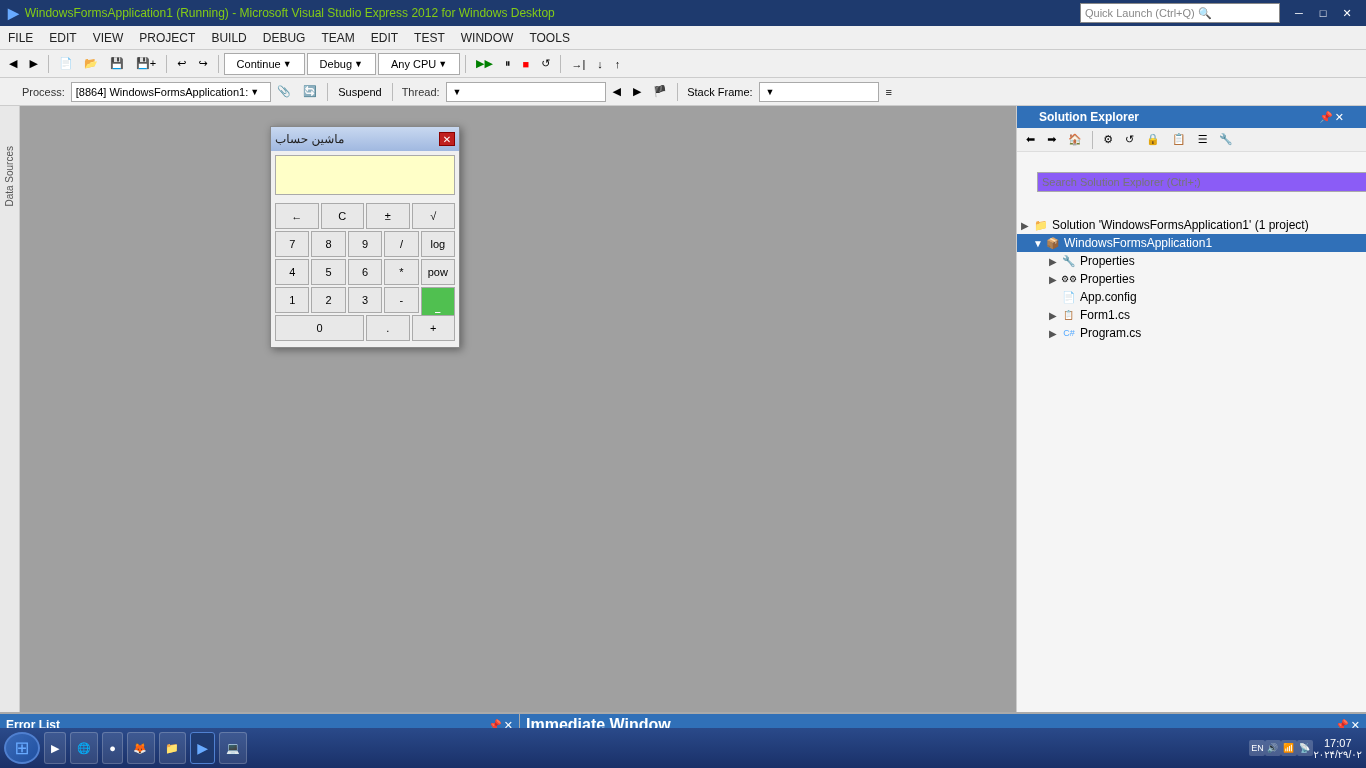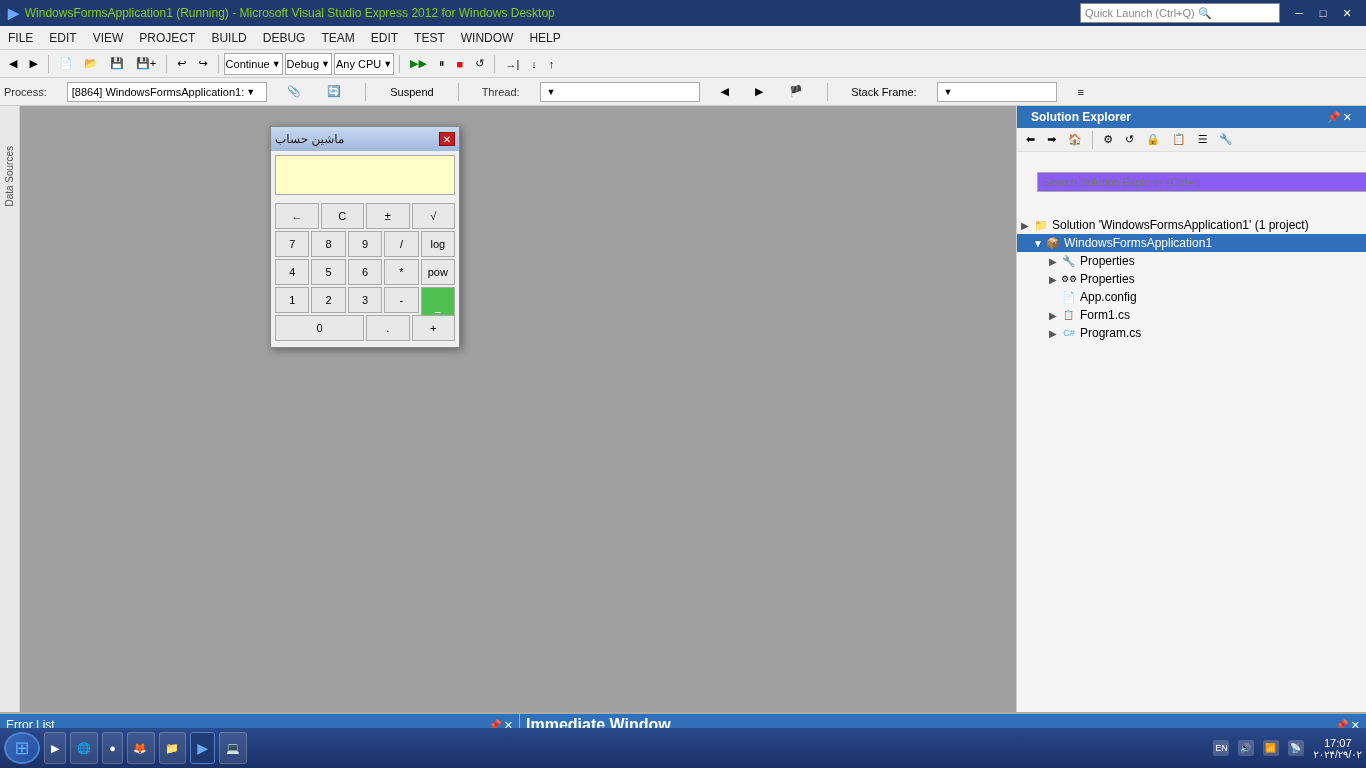--- a/index.html
+++ b/index.html
@@ -15,24 +15,24 @@
     #quick-launch { background: white; border: 1px solid #888; width: 200px; height: 20px; font-size: 11px; padding: 0 4px; display: flex; align-items: center; color: #888; }
 
     
     #menu-bar { background: #f0f0f0; height: 24px; display: flex; align-items: center; border-bottom: 1px solid #ccc; }
     .menu-item { padding: 3px 8px; font-size: 12px; cursor: pointer; color: #222; }
 
     
     #toolbar1 { background: #f0f0f0; height: 28px; display: flex; align-items: center; padding: 0 4px; border-bottom: 1px solid #ccc; gap: 2px; }
     .tb-btn { background: none; border: 1px solid transparent; padding: 2px 4px; cursor: pointer; font-size: 11px; height: 22px; display: flex; align-items: center; }
     .tb-sep { width: 1px; height: 18px; background: #bbb; margin: 0 3px; }
-    .tb-dropdown { background: white; border: 1px solid #aaa; padding: 2px 1px; font-size: 11px; height: 22px; display: flex; align-items: center; gap: 2px; cursor: pointer; }
-
-    
-    #toolbar2 { background: #f0f0f0; height: 28px; display: flex; align-items: center; padding: 0 0; border-bottom: 1px solid #ccc; gap: 16px; }
+    .tb-dropdown { background: white; border: 1px solid #aaa; padding: 2px 12px; font-size: 11px; height: 22px; display: flex; align-items: center; gap: 2px; cursor: pointer; }
+
+    
+    #toolbar2 { background: #f0f0f0; height: 28px; display: flex; align-items: center; padding: 0 18px; border-bottom: 1px solid #ccc; gap: 2px; }
     .process-label { font-size: 11px; color: #333; padding: 0 4px; }
     .process-dropdown { background: white; border: 1px solid #aaa; height: 20px; font-size: 11px; padding: 0 4px; width: 200px; }
     .thread-dropdown { background: white; border: 1px solid #aaa; height: 20px; font-size: 11px; padding: 0 4px; width: 160px; }
     .stack-label { font-size: 11px; padding: 0 4px; }
     .stack-dropdown { background: white; border: 1px solid #aaa; height: 20px; font-size: 11px; padding: 0 4px; width: 120px; }
 
     
     #main { display: flex; height: calc(768px - 26px - 24px - 28px - 28px - 30px - 26px); }
     
     
@@ -49,21 +49,21 @@
     #calc-titlebar .calc-close { background: #c02020; border: 1px solid #800; width: 16px; height: 14px; display: flex; align-items: center; justify-content: center; font-size: 10px; color: white; cursor: pointer; }
     #calc-display { background: #ffffc8; margin: 4px; height: 40px; border: 1px solid #aaa; }
     #calc-buttons { padding: 4px; display: grid; gap: 2px; }
     .calc-row { display: flex; gap: 2px; }
     .calc-btn { background: #e8e8e8; border: 1px solid #aaa; height: 26px; font-size: 11px; cursor: pointer; display: flex; align-items: center; justify-content: center; flex: 1; }
     .calc-btn.green { background: #50c050; color: white; }
     .calc-btn.wide { flex: 2.1; }
 
     
     #solution-explorer { width: 350px; background: #f5f5f5; border-left: 1px solid #ccc; display: flex; flex-direction: column; }
-    #se-header { background: #3070b8; color: white; height: 22px; display: flex; align-items: center; padding: 0 14px; justify-content: space-between; }
+    #se-header { background: #3070b8; color: white; height: 22px; display: flex; align-items: center; padding: 0 22px; justify-content: space-between; }
     #se-header .se-title { font-size: 12px; font-weight: bold; }
     #se-header .se-controls { display: flex; gap: 2px; }
     #se-toolbar { background: #f0f0f0; height: 24px; display: flex; align-items: center; padding: 0 4px; border-bottom: 1px solid #ddd; gap: 2px; }
     #se-search { background: #8b5cf6; border: 1px solid #aaa; height: 20px; font-size: 11px; padding: 0 4px; width: 100%; margin: 18px; }
     #se-tree { flex: 1; overflow-y: auto; padding: 4px 0; }
     .tree-item { display: flex; align-items: center; padding: 2px 4px; cursor: pointer; font-size: 12px; }
     .tree-item.selected { background: #3070b8; color: white; }
     .tree-indent-1 { padding-left: 16px; }
     .tree-indent-2 { padding-left: 32px; }
     .tree-arrow { width: 12px; font-size: 10px; color: #555; }
@@ -79,21 +79,21 @@
     #el-table th { background: #e8e8e8; border-bottom: 1px solid #ccc; padding: 2px 6px; text-align: left; font-weight: normal; cursor: pointer; }
     
     #immediate-panel { flex: 1; background: white; display: flex; flex-direction: column; }
     #im-header { background: #3070b8; color: white; height: 22px; display: flex; align-items: center; padding: 0 6px; justify-content: space-between; }
     #im-content { flex: 1; background: white; overflow: auto; }
 
     
     #taskbar { background: linear-gradient(to bottom, #2a4a8a, #1a3068); height: 40px; display: flex; align-items: center; padding: 0 4px; gap: 4px; position: fixed; bottom: 0; width: 1366px; }
     .taskbar-btn { height: 32px; background: rgba(255,255,255,0.1); border: 1px solid rgba(255,255,255,0.2); border-radius: 3px; display: flex; align-items: center; justify-content: center; padding: 0 6px; cursor: pointer; color: white; font-size: 11px; }
     .start-btn { width: 36px; border-radius: 50%; background: linear-gradient(135deg, #3a6ab8, #2050a0); border: 2px solid #5080d0; }
-    #taskbar-right { margin-left: auto; display: flex; align-items: center; gap: 9px; color: white; font-size: 11px; }
+    #taskbar-right { margin-left: auto; display: flex; align-items: center; gap: 0; color: white; font-size: 11px; }
     .sys-icon { width: 16px; height: 16px; background: rgba(255,255,255,0.2); border-radius: 2px; display: flex; align-items: center; justify-content: center; font-size: 9px; }
 
     .scrollbar-v { width: 14px; background: #f0f0f0; border-left: 1px solid #ccc; position: relative; }
     .scrollbar-thumb { width: 100%; height: 30px; background: #c0c0c0; border: 1px solid #aaa; position: absolute; top: 0; }
   </style>
 </head>
 <body>
 
 <div id="title-bar">
   <div class="title-left">
@@ -117,21 +117,21 @@
   <span class="menu-item">FILE</span>
   <span class="menu-item">EDIT</span>
   <span class="menu-item">VIEW</span>
   <span class="menu-item">PROJECT</span>
   <span class="menu-item">BUILD</span>
   <span class="menu-item">DEBUG</span>
   <span class="menu-item">TEAM</span>
   <span class="menu-item">EDIT</span>
   <span class="menu-item">TEST</span>
   <span class="menu-item">WINDOW</span>
-  <span class="menu-item">HELP</span>
+  <span class="menu-item">TOOLS</span>
 </div>
 
 <div id="toolbar1">
   <button class="tb-btn">◀</button>
   <button class="tb-btn">▶</button>
   <div class="tb-sep"></div>
   <button class="tb-btn">📄</button>
   <button class="tb-btn">📂</button>
   <button class="tb-btn">💾</button>
   <button class="tb-btn">💾+</button>
@@ -313,21 +313,21 @@
         <span>Program.cs</span>
       </div>
     </div>
   </div>
 </div>
 
 <div id="bottom-area">
 
   <div id="error-list-panel">
     <div id="el-header">
-      <span style="font-size:12px;font-weight:normal;">Error List</span>
+      <span style="font-size:12px;font-weight:bold;">Error List</span>
       <div style="display:flex;gap:2px;">
         <span style="cursor:pointer;font-size:11px;">📌</span>
         <span style="cursor:pointer;font-size:11px;">✕</span>
       </div>
     </div>
     <div id="el-toolbar">
       <button class="tb-btn">▼ ▼</button>
       <div class="tb-sep"></div>
       <span style="font-size:11px;display:flex;align-items:center;gap:2px;">
         <span style="color:#c00;">⚠</span>

